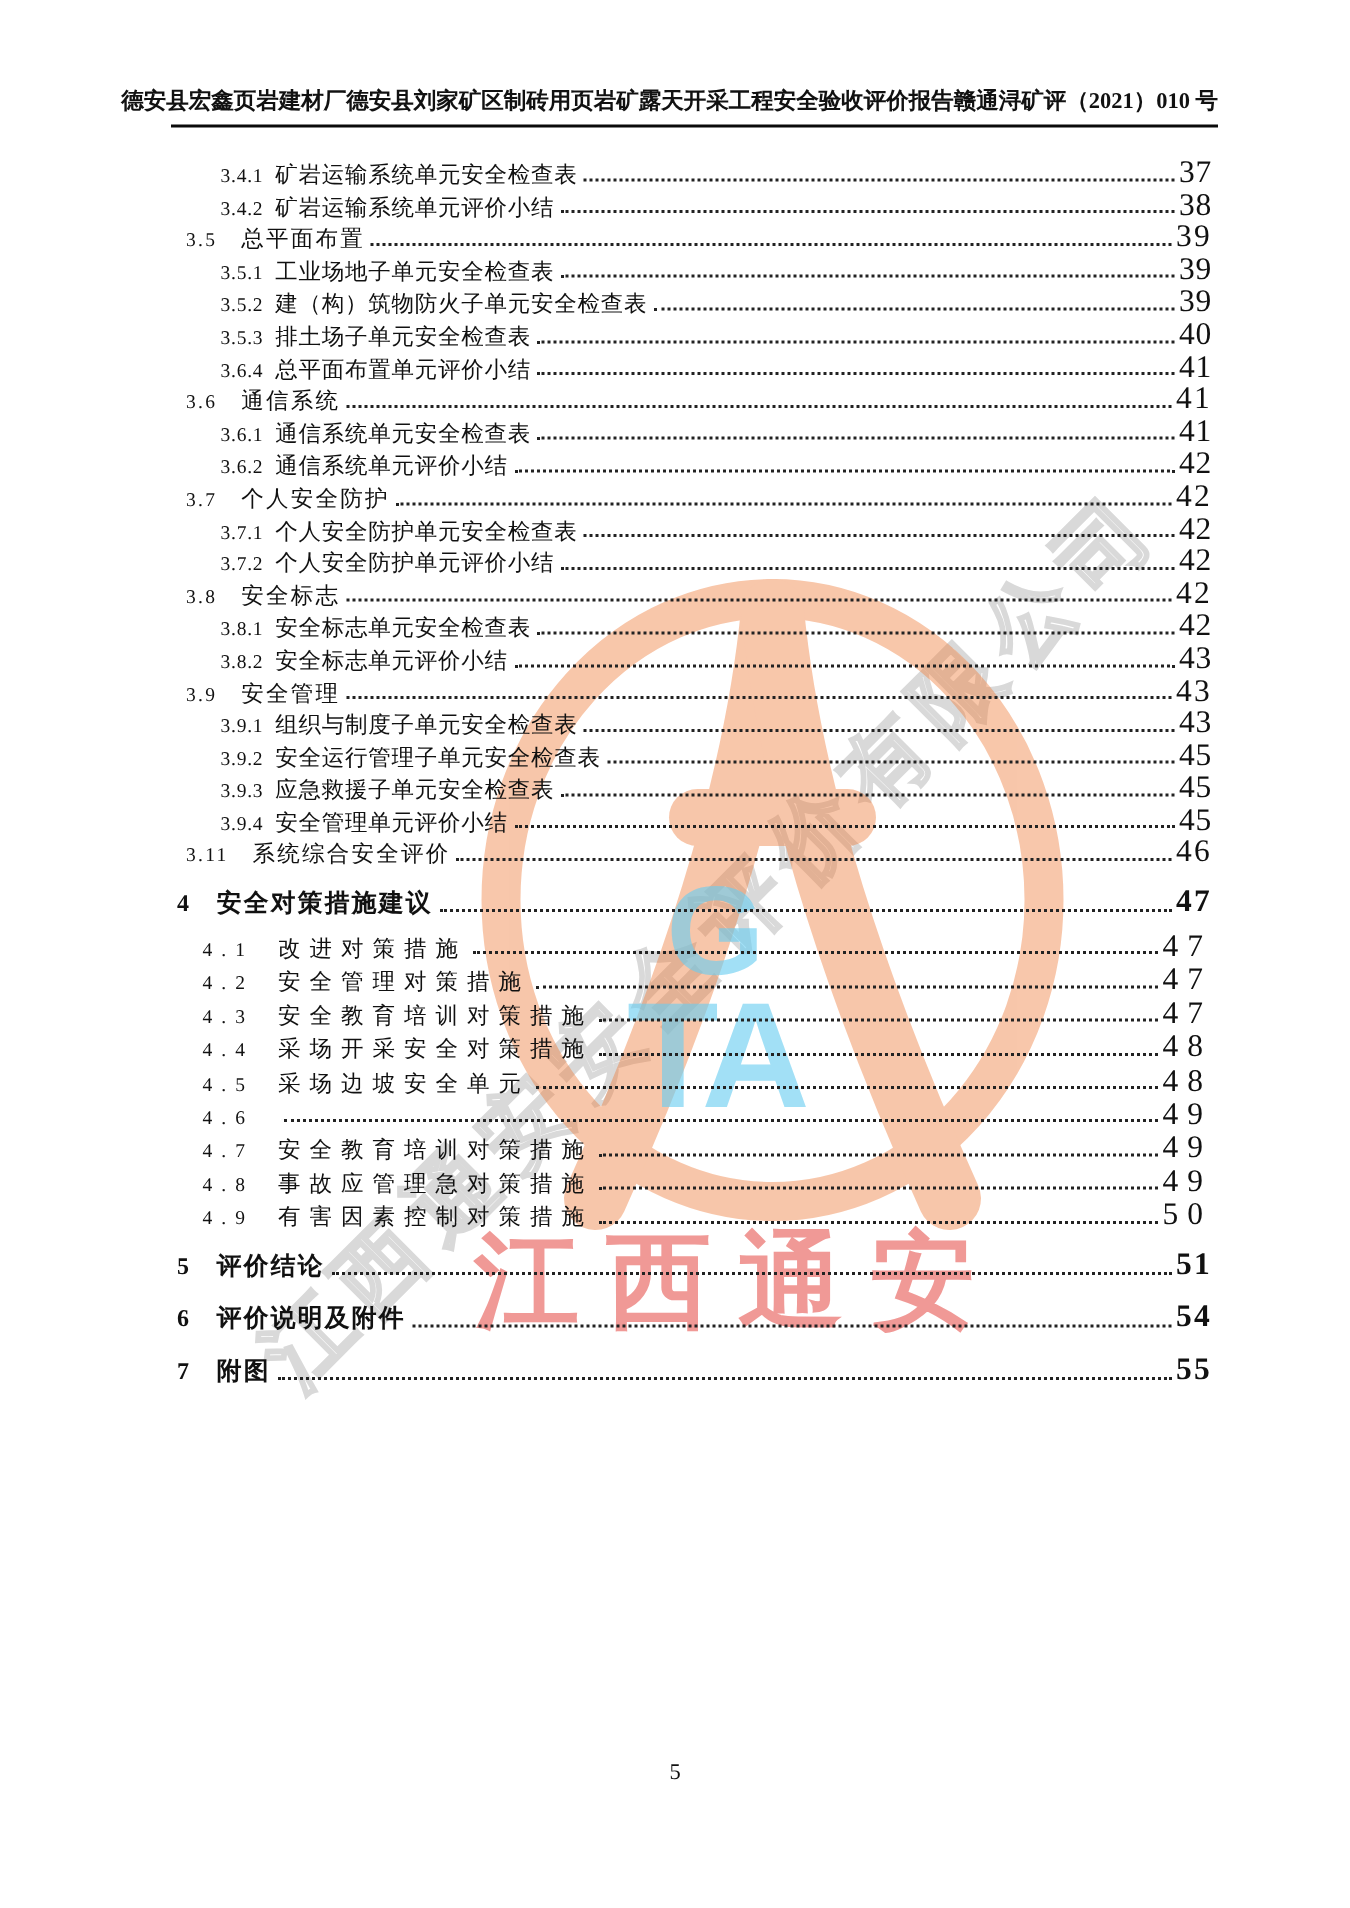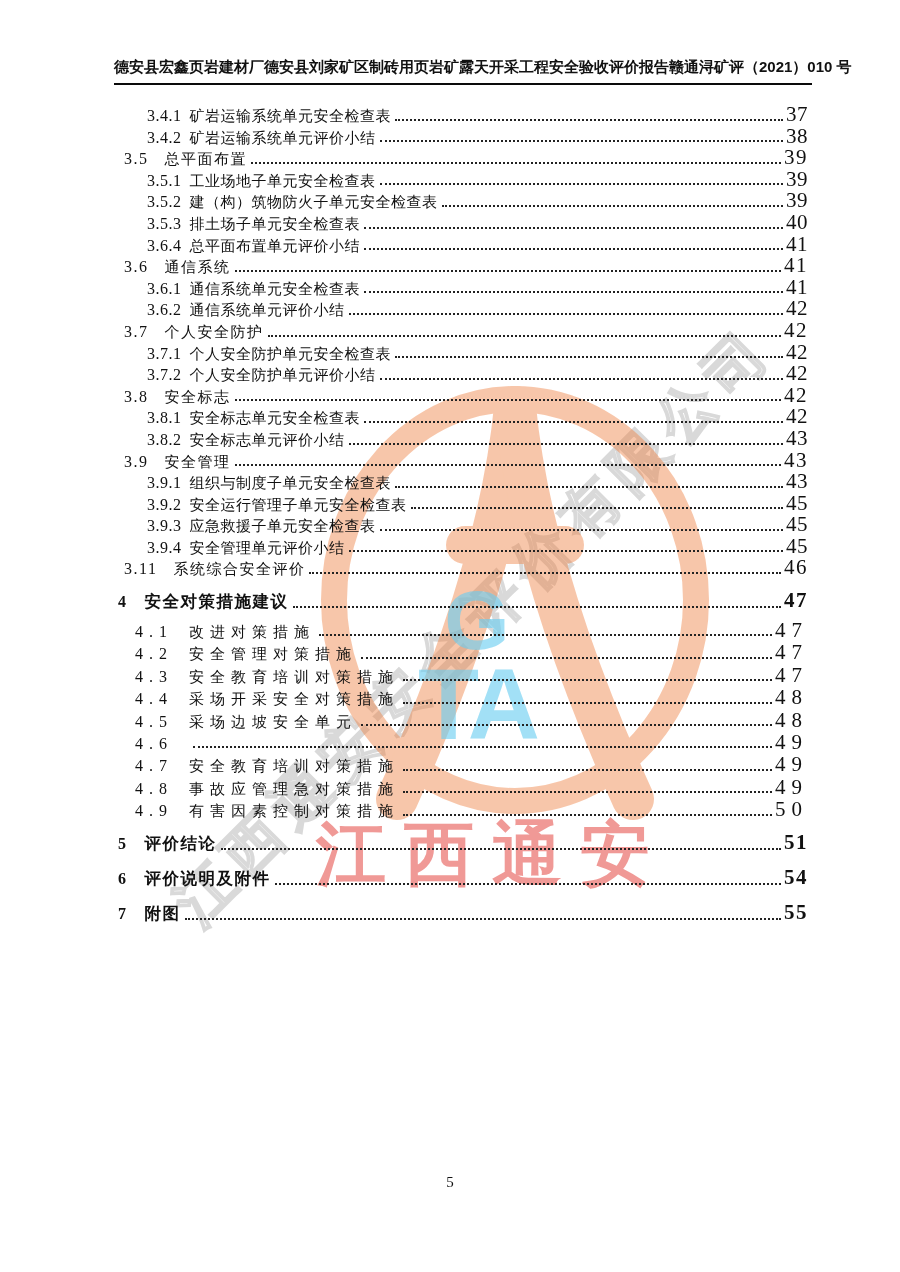--- a/index.html
+++ b/index.html
@@ -26,30 +26,30 @@
   .wm-blue .l2{font-size:100px;letter-spacing:-4px;margin-top:-8px;}
   .wm-red{
     position:absolute;left:316px;top:808px;white-space:nowrap;
     font-family:"Liberation Sans", sans-serif;font-weight:bold;
     font-size:70px;letter-spacing:18px;color:rgba(230,85,80,0.60);
   }
 
   
   .header{
     position:absolute;left:114px;top:58px;width:698px;z-index:2;
-    display:flex;justify-content:flex-start;align-items:flex-end;
+    display:flex;justify-content:flex-end;align-items:flex-end;
     border-bottom:2px solid #0a0a0a;padding-bottom:6px;
-    font-family:Liberation Sans, sans-serif;font-weight:bold;font-size:15px;
+    font-family:Liberation Serif, serif;font-weight:bold;font-size:15px;
     white-space:nowrap;
   }
 
   
   .toc{position:absolute;left:117px;top:104px;width:691px;z-index:1;}
   .row{display:flex;align-items:baseline;white-space:nowrap;}
-  .row .num{font-family:"Liberation Serif", serif;font-size:16px;flex:0 0 auto;}
+  .row .num{font-family:"Liberation Serif", serif;font-size:13px;flex:0 0 auto;}
   .row .title{flex:0 0 auto;}
   .row .dots{
     flex:1 1 auto;min-width:10px;align-self:flex-end;
     border-bottom:2.2px dotted #222;margin:0 3px 5px 4px;
   }
   .row .page-num{font-family:"Liberation Serif", serif;font-size:21px;flex:0 0 auto;}
 
   .row.sub3{height:21.6px;line-height:21.6px;padding-left:30px;
     font-family:"Liberation Sans","DejaVu Sans",sans-serif;font-size:15px;letter-spacing:0.5px;}
   .row.sub3 .num{margin-right:8px;}

